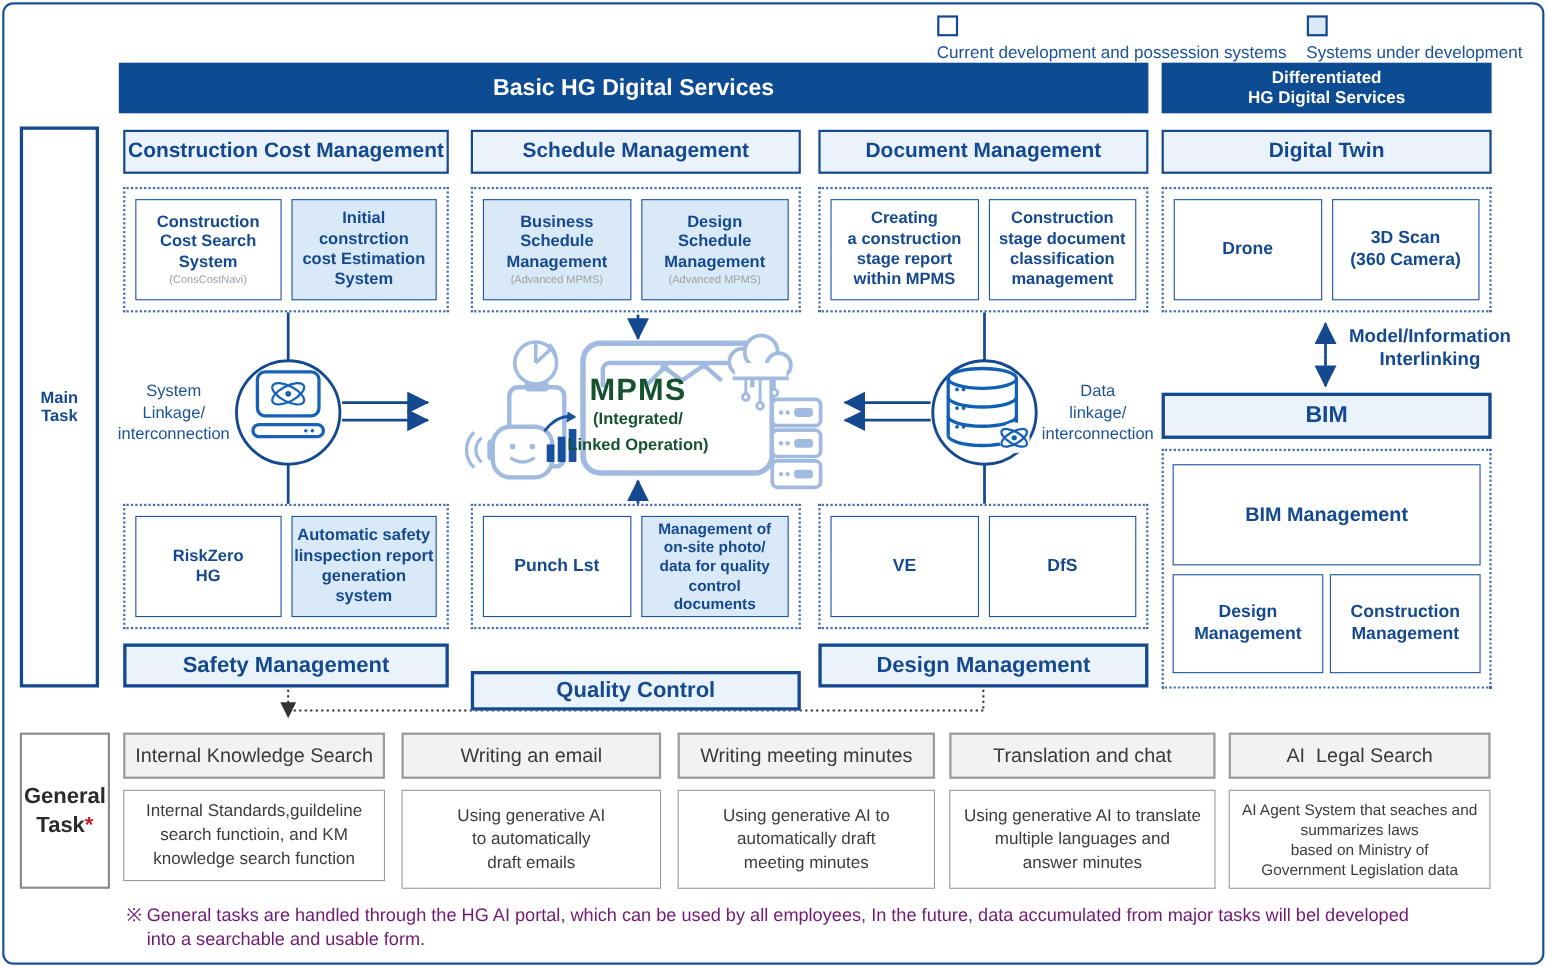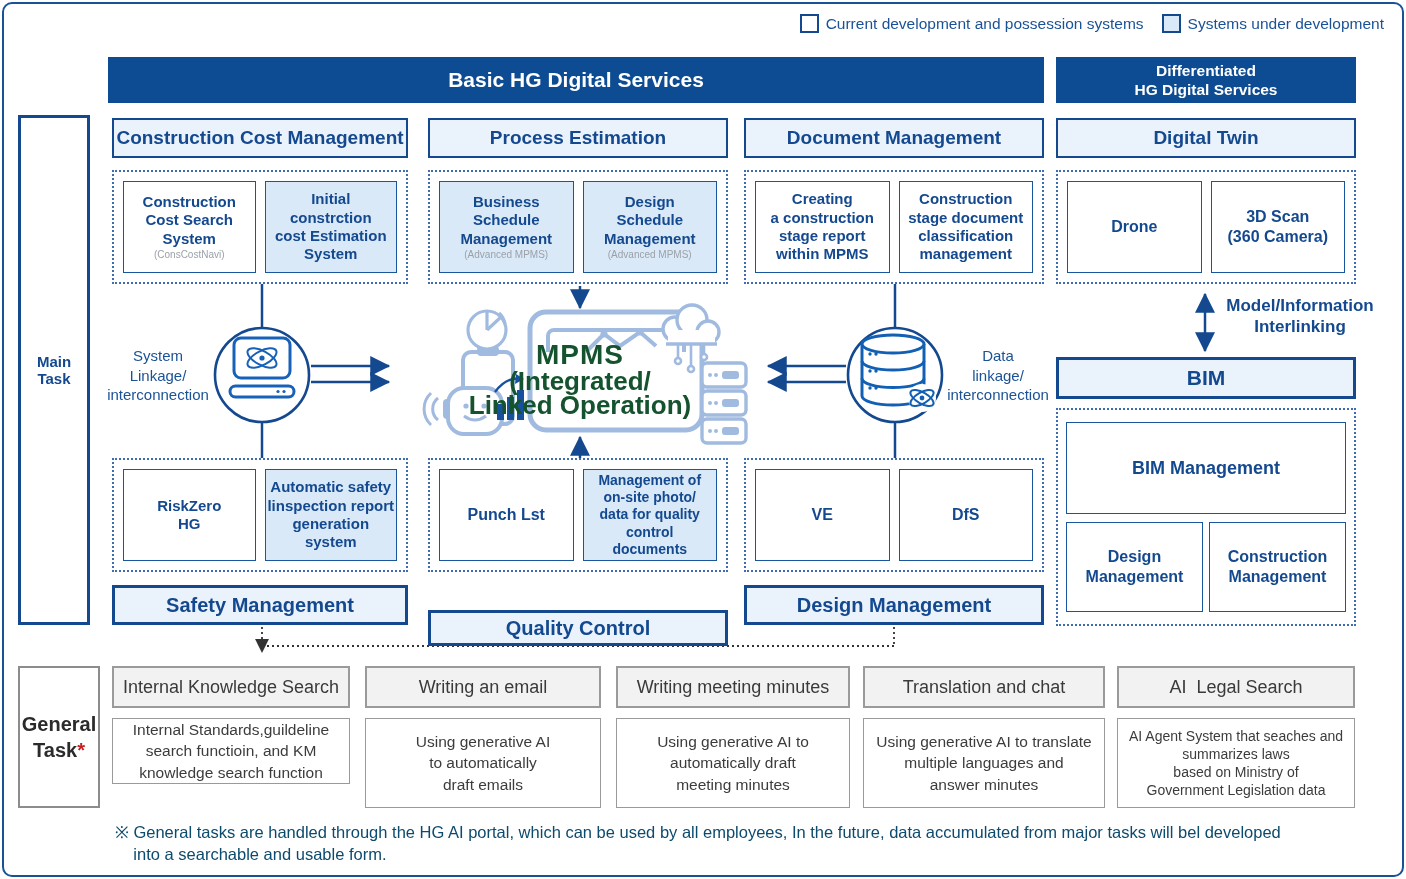--- a/index.html
+++ b/index.html
@@ -5,21 +5,21 @@
   html,body { margin:0; padding:0; }
   body {
     width:1406px; height:879px; position:relative; background:#ffffff;
     font-family:"Liberation Sans", sans-serif; overflow:hidden;
   }
   .abs { position:absolute; box-sizing:border-box; }
   .pre { white-space:pre-line; }
   .prew { white-space:pre-wrap; }
   .frame { inset:2px; border:2px solid #1b5296; border-radius:10px; }
   .legend { top:14px; right:22px; display:flex; gap:18px; align-items:center; }
-  .legend-item { display:flex; gap:7px; align-items:center; }
+  .legend-item { display:flex; gap:7px; align-items:flex-start;flex-direction:column; }
   .swatch { width:19px; height:19px; border:2px solid #14498f; box-sizing:border-box; background:#fff; }
   .swatch.lt { background:#d9e9f8; }
   .legend-label { color:#1b5296; font-size:15.5px; }
   .banner { background:#0d4b92; color:#ffffff; font-weight:bold; display:flex;
             align-items:center; justify-content:center; text-align:center; }
   .col-header { background:#eaf3fc; border:2px solid #14498f; color:#14498f; font-weight:bold;
                 font-size:19px; display:flex; align-items:center; justify-content:center; text-align:center; }
   .col-footer { background:#eaf3fc; border:3px solid #14498f; color:#14498f; font-weight:bold;
                 font-size:20px; display:flex; align-items:center; justify-content:center; text-align:center; }
   .dotted { border:2px dotted #3f6cb0; }
@@ -31,30 +31,30 @@
   .sys-box.big { font-size:16px; }
   .sub { color:#9ba1a8; font-weight:normal; font-size:10px; margin-top:1px; }
   .plain-box { border:1.5px solid #1a55a0; background:#fff; color:#14498f; font-weight:600;
                display:flex; align-items:center; justify-content:center; text-align:center; line-height:1.25; }
   .side-box { border:3px solid #14498f; color:#14498f; font-weight:bold; font-size:15px;
               display:flex; align-items:center; justify-content:center; text-align:center; background:#fff; }
   .lbl { color:#1b5296; font-size:15px; text-align:center; line-height:1.3; }
   .interlink { color:#14498f; font-weight:bold; font-size:17px; text-align:center; line-height:1.25; }
   .mpms-text { text-align:center; color:#14532d; z-index:5; pointer-events:none; }
   .mpms-title { font-size:28px; font-weight:bold; letter-spacing:1px; line-height:28px; }
-  .mpms-sub { font-size:26px; font-weight:bold; line-height:24px; }
+  .mpms-sub { font-size:15px; font-weight:bold; line-height:24px; }
   .task-header { background:#f2f2f2; border:2px solid #9a9a9a; color:#3a3a3a; font-size:18px;
                  display:flex; align-items:center; justify-content:center; text-align:center; }
   .task-body { background:#fff; border:1.5px solid #9a9a9a; color:#3c3c3c; font-size:15.5px; line-height:1.38;
                display:flex; align-items:center; justify-content:center; text-align:center; }
   .task-body.sm { font-size:14px; line-height:1.3; }
   .general-box { border:2px solid #8c8c8c; background:#fff; color:#2b2b2b; font-weight:bold; font-size:20px;
                  display:flex; align-items:center; justify-content:center; text-align:center; line-height:1.3; }
   .red { color:#c41e1e; }
-  .footnote { color:#0c4a6e; font-size:16.5px; line-height:1.35; }
+  .footnote { color:#701a75; font-size:16.5px; line-height:1.35; }
   svg.overlay { position:absolute; left:0; top:0; pointer-events:none; }
 </style>
 </head>
 <body>
 
 <div class="abs frame"></div>
 
 <div class="abs legend">
   <div class="legend-item">
     <span class="swatch"></span>
@@ -67,21 +67,21 @@
 </div>
 
 <div class="abs banner" style="left:108px;top:57px;width:936px;height:46px;font-size:21px;">Basic HG Digital Services</div>
 <div class="abs banner pre" style="left:1056px;top:57px;width:300px;height:46px;font-size:15.5px;line-height:1.25;">Differentiated
 HG Digital Services</div>
 
 <div class="abs side-box pre" style="left:18px;top:115px;width:72px;height:510px;">Main
 Task</div>
 
 <div class="abs col-header" style="left:112px;top:118px;width:296px;height:40px;">Construction Cost Management</div>
-<div class="abs col-header" style="left:428px;top:118px;width:300px;height:40px;">Process Estimation</div>
+<div class="abs col-header" style="left:428px;top:118px;width:300px;height:40px;">Schedule Management</div>
 <div class="abs col-header" style="left:744px;top:118px;width:300px;height:40px;">Document Management</div>
 <div class="abs col-header" style="left:1056px;top:118px;width:300px;height:40px;">Digital Twin</div>
 
 <div class="abs dotted group" style="left:112px;top:170px;width:296px;height:114px;">
   <div class="sys-box">
     <span class="pre">Construction
 Cost Search
 System</span>
     <span class="sub">(ConsCostNavi)</span>
   </div>
@@ -341,21 +341,21 @@
 <div class="abs col-footer" style="left:744px;top:585px;width:300px;height:40px;">Design Management</div>
 
 <div class="abs general-box" style="left:18px;top:666px;width:82px;height:142px;">
   <div>
     <span class="pre">General
 Task</span><span class="red">*</span>
   </div>
 </div>
 
 <div class="abs task-header prew" style="left:112px;top:666px;width:238px;height:42px;">Internal Knowledge Search</div>
-<div class="abs task-body pre" style="left:112px;top:718px;width:238px;height:66px;">Internal Standards,guildeline
+<div class="abs task-body pre" style="left:112px;top:718px;width:238px;height:83px;">Internal Standards,guildeline
 search functioin, and KM
 knowledge search function</div>
 
 <div class="abs task-header prew" style="left:365px;top:666px;width:236px;height:42px;">Writing an email</div>
 <div class="abs task-body pre" style="left:365px;top:718px;width:236px;height:90px;">Using generative AI
 to automatically
 draft emails</div>
 
 <div class="abs task-header prew" style="left:616px;top:666px;width:234px;height:42px;">Writing meeting minutes</div>
 <div class="abs task-body pre" style="left:616px;top:718px;width:234px;height:90px;">Using generative AI to

